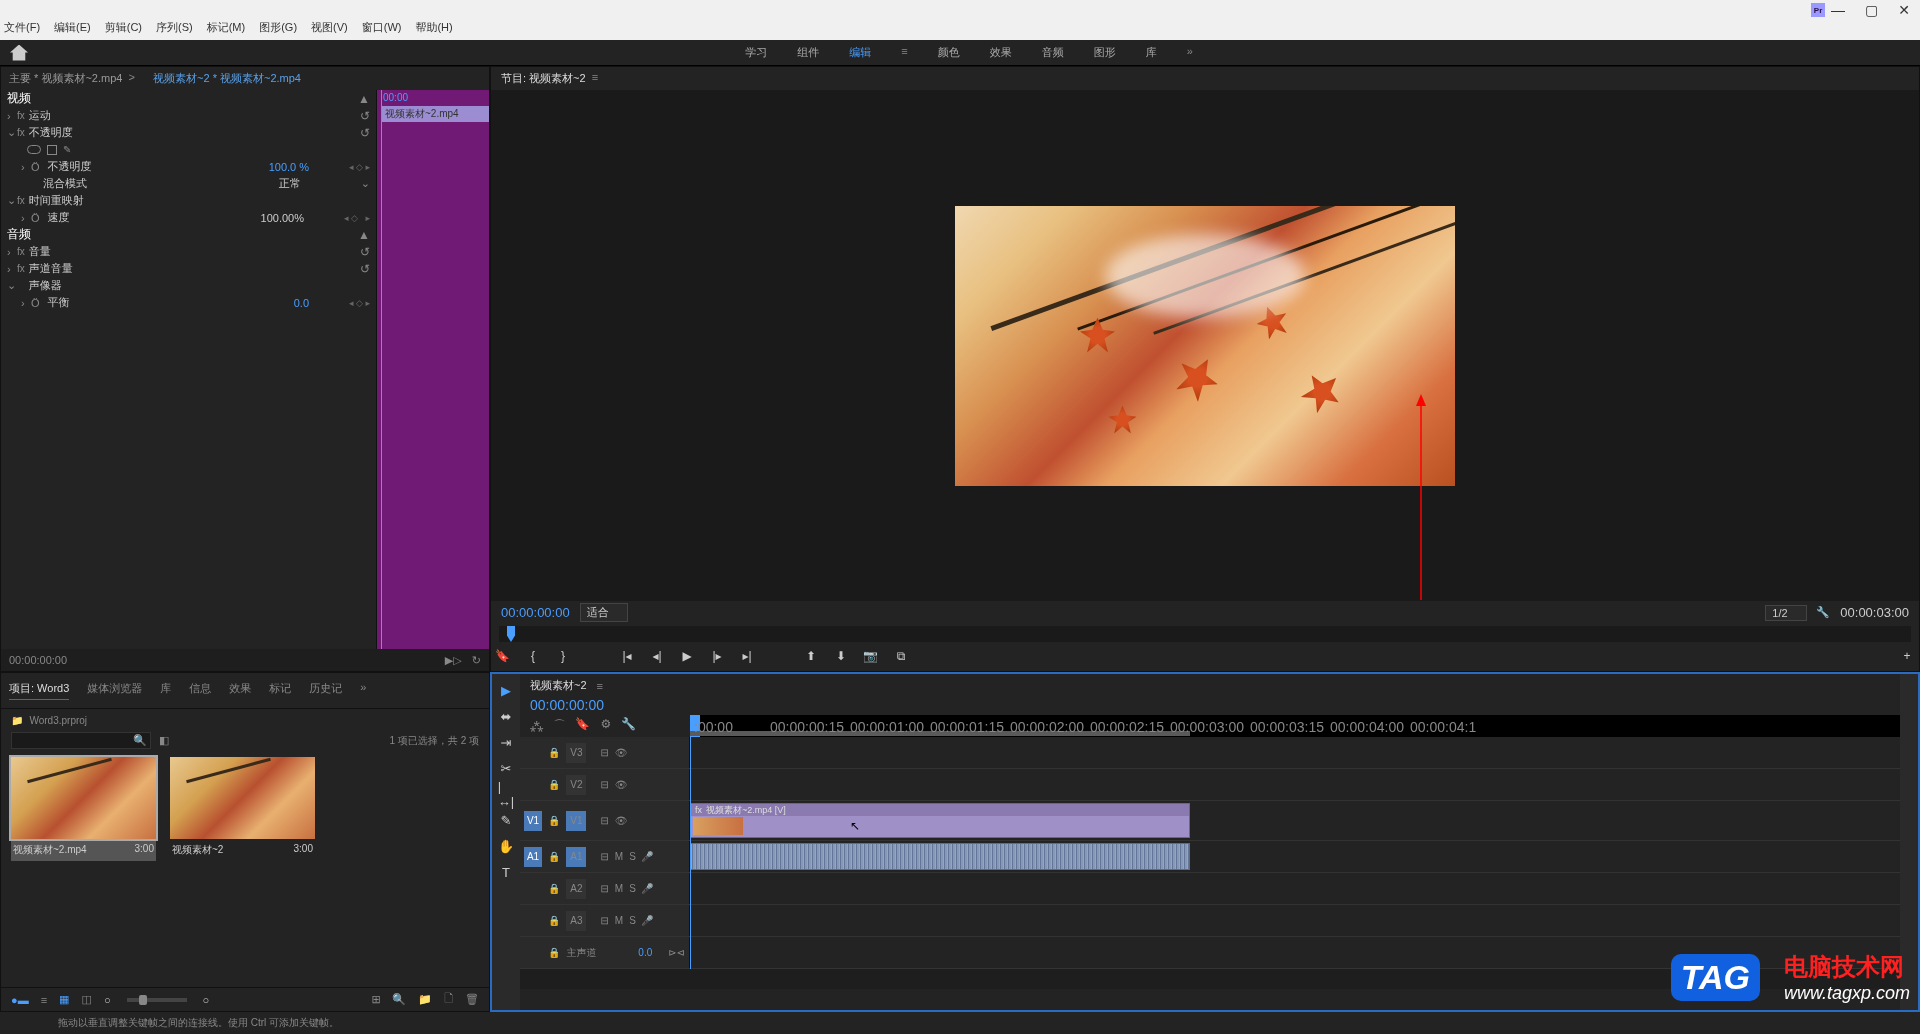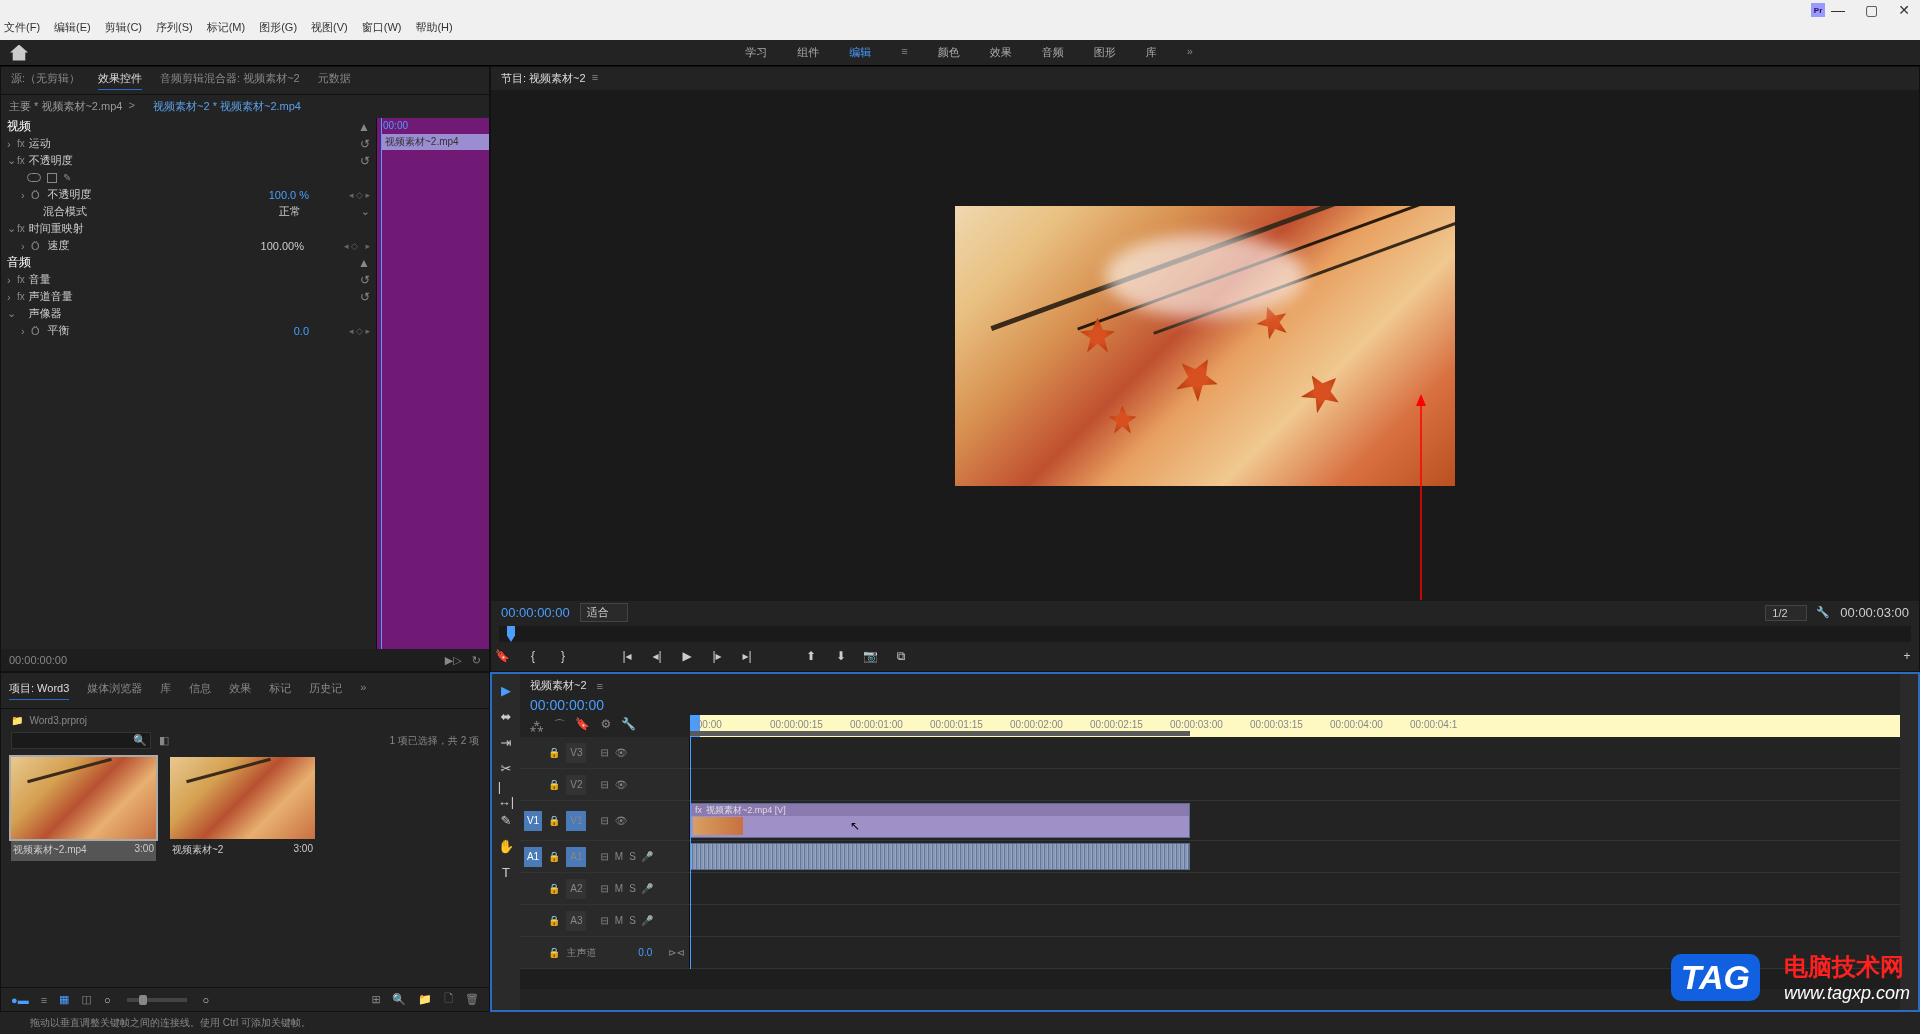--- a/index.html
+++ b/index.html
@@ -77,41 +77,41 @@
 .timeline-tools { width: 28px; background: #2a2a2a; display: flex; flex-direction: column; align-items: center; padding-top: 8px; gap: 10px; }
 .timeline-tools .tool { width: 16px; height: 16px; color: #ccc; cursor: pointer; font-size: 13px; display: flex; align-items: center; justify-content: center; }
 .timeline-tools .tool.active { color: #4a9eff; }
 .timeline-main { flex: 1; display: flex; flex-direction: column; }
 .tl-header { padding: 4px 10px; display: flex; align-items: center; gap: 10px; }
 .tl-header .seq-name { color: #ddd; }
 .tl-tc-row { display: flex; align-items: center; padding: 0 10px; gap: 20px; }
 .tl-tc-row .tc { color: #4a9eff; font-size: 14px; }
 .tl-icons { display: flex; gap: 10px; margin-top: 4px; padding: 0 10px; }
 .tl-icons span { color: #888; font-size: 12px; }
-.tl-ruler { height: 22px; background: #fef9c3; display: flex; position: relative; font-size: 10px; color: #888; }
+.tl-ruler { height: 22px; background: #000000; display: flex; position: relative; font-size: 14px; color: #888; }
 .tl-ruler .tick { position: absolute; top: 4px; }
 .tl-ruler .playhead-mark { position: absolute; left: 0; top: 0; width: 10px; height: 22px; background: #4a9eff; }
 .tl-ruler .work-area { position: absolute; left: 0; top: 16px; width: 500px; height: 5px; background: #5a5a5a; }
 .tl-tracks { position: relative; }
 .tl-track { height: 32px; border-bottom: 1px solid #333; display: flex; position: relative; }
 .tl-track-head { width: 170px; background: #2a2a2a; display: flex; align-items: center; padding: 0 4px; gap: 6px; font-size: 10px; color: #888; border-right: 1px solid #111; }
 .tl-track-head .src { width: 18px; height: 20px; display: flex; align-items: center; justify-content: center; }
 .tl-track-head .src.active { background: #4a7ab8; color: #fff; }
 .tl-track-head .label-box { width: 20px; height: 20px; background: #333; display: flex; align-items: center; justify-content: center; }
 .tl-track-head .label-box.active { background: #4a7ab8; }
 .tl-track-content { flex: 1; position: relative; }
 .tl-clip { position: absolute; left: 0; top: 2px; bottom: 2px; width: 500px; background: #7a8db0; border: 1px solid #5a6d90; }
 .tl-clip.video { background: #a090c8; }
 .tl-clip .clip-label { position: absolute; top: 0; left: 0; right: 0; height: 12px; background: #6a7d9a; color: #ddd; font-size: 9px; padding: 0 4px; display: flex; align-items: center; gap: 4px; }
 .tl-clip.video .clip-label { background: #8a7ab0; }
 .tl-clip .thumb-strip { position: absolute; left: 2px; top: 13px; width: 50px; bottom: 2px; background: linear-gradient(90deg, #d8a060, #c87040); }
 .tl-clip.audio .waveform { position: absolute; left: 0; right: 0; top: 0; bottom: 0; background: repeating-linear-gradient(90deg, #a0b0c8 0, #a0b0c8 1px, #5a6d90 1px, #5a6d90 2px, #8a9db8 2px, #8a9db8 4px); opacity: 0.7; }
 .tl-playhead-line { position: absolute; left: 0; top: 0; bottom: 0; width: 1px; background: #4a9eff; }
 .tl-bottom { height: 20px; background: #1e1e1e; }
-.status-bar { height: 22px; background: #232323; color: #888; font-size: 10px; display: flex; align-items: center; padding: 0 30px; }
+.status-bar { height: 22px; background: #232323; color: #888; font-size: 10px; display: flex; align-items: center; padding: 0 30px; margin-left: 28px; }
 .watermark { position: absolute; right: 10px; bottom: 30px; display: flex; align-items: center; }
 .watermark .tag-box { background: #1060e0; color: #fff; font-size: 34px; font-weight: bold; padding: 4px 10px; border-radius: 10px; font-style: italic; }
 .watermark .text-box { margin-left: 24px; }
 .watermark .line1 { color: #ff2020; font-size: 24px; font-weight: bold; }
 .watermark .line2 { color: #fff; font-size: 18px; font-style: italic; }
 svg.arrow { position: absolute; }
 .toggle-oval { width: 14px; height: 9px; border: 1px solid #888; border-radius: 5px; display: inline-block; }
 .toggle-square { width: 10px; height: 10px; border: 1px solid #888; display: inline-block; }
 .pen-small { color: #888; font-size: 10px; }
 .mask-icons { display: flex; gap: 6px; align-items: center; margin-left: 20px; }
@@ -154,26 +154,20 @@
     <span class="tab">库</span>
     <span class="chevron">»</span>
   </div>
 </div>
 
 <div class="main-content">
 
   <div class="left-col">
 
     <div class="effect-controls">
-      <div class="panel-tabs">
-        <span class="ptab">源:（无剪辑）</span>
-        <span class="ptab active">效果控件</span>
-        <span class="ptab">音频剪辑混合器: 视频素材~2</span>
-        <span class="ptab">元数据</span>
-      </div>
       <div class="ec-header">
         <span class="master">主要 * 视频素材~2.mp4</span>
         <span style="color:#888">&nbsp;&nbsp;&gt;&nbsp;&nbsp;</span>
         <span class="clip">视频素材~2 * 视频素材~2.mp4</span>
       </div>
       <div class="ec-body">
         <div class="ec-props">
           <div class="ec-row heading">
               <span class="label">视频</span>
               <span class="reset-icon">▲</span>

